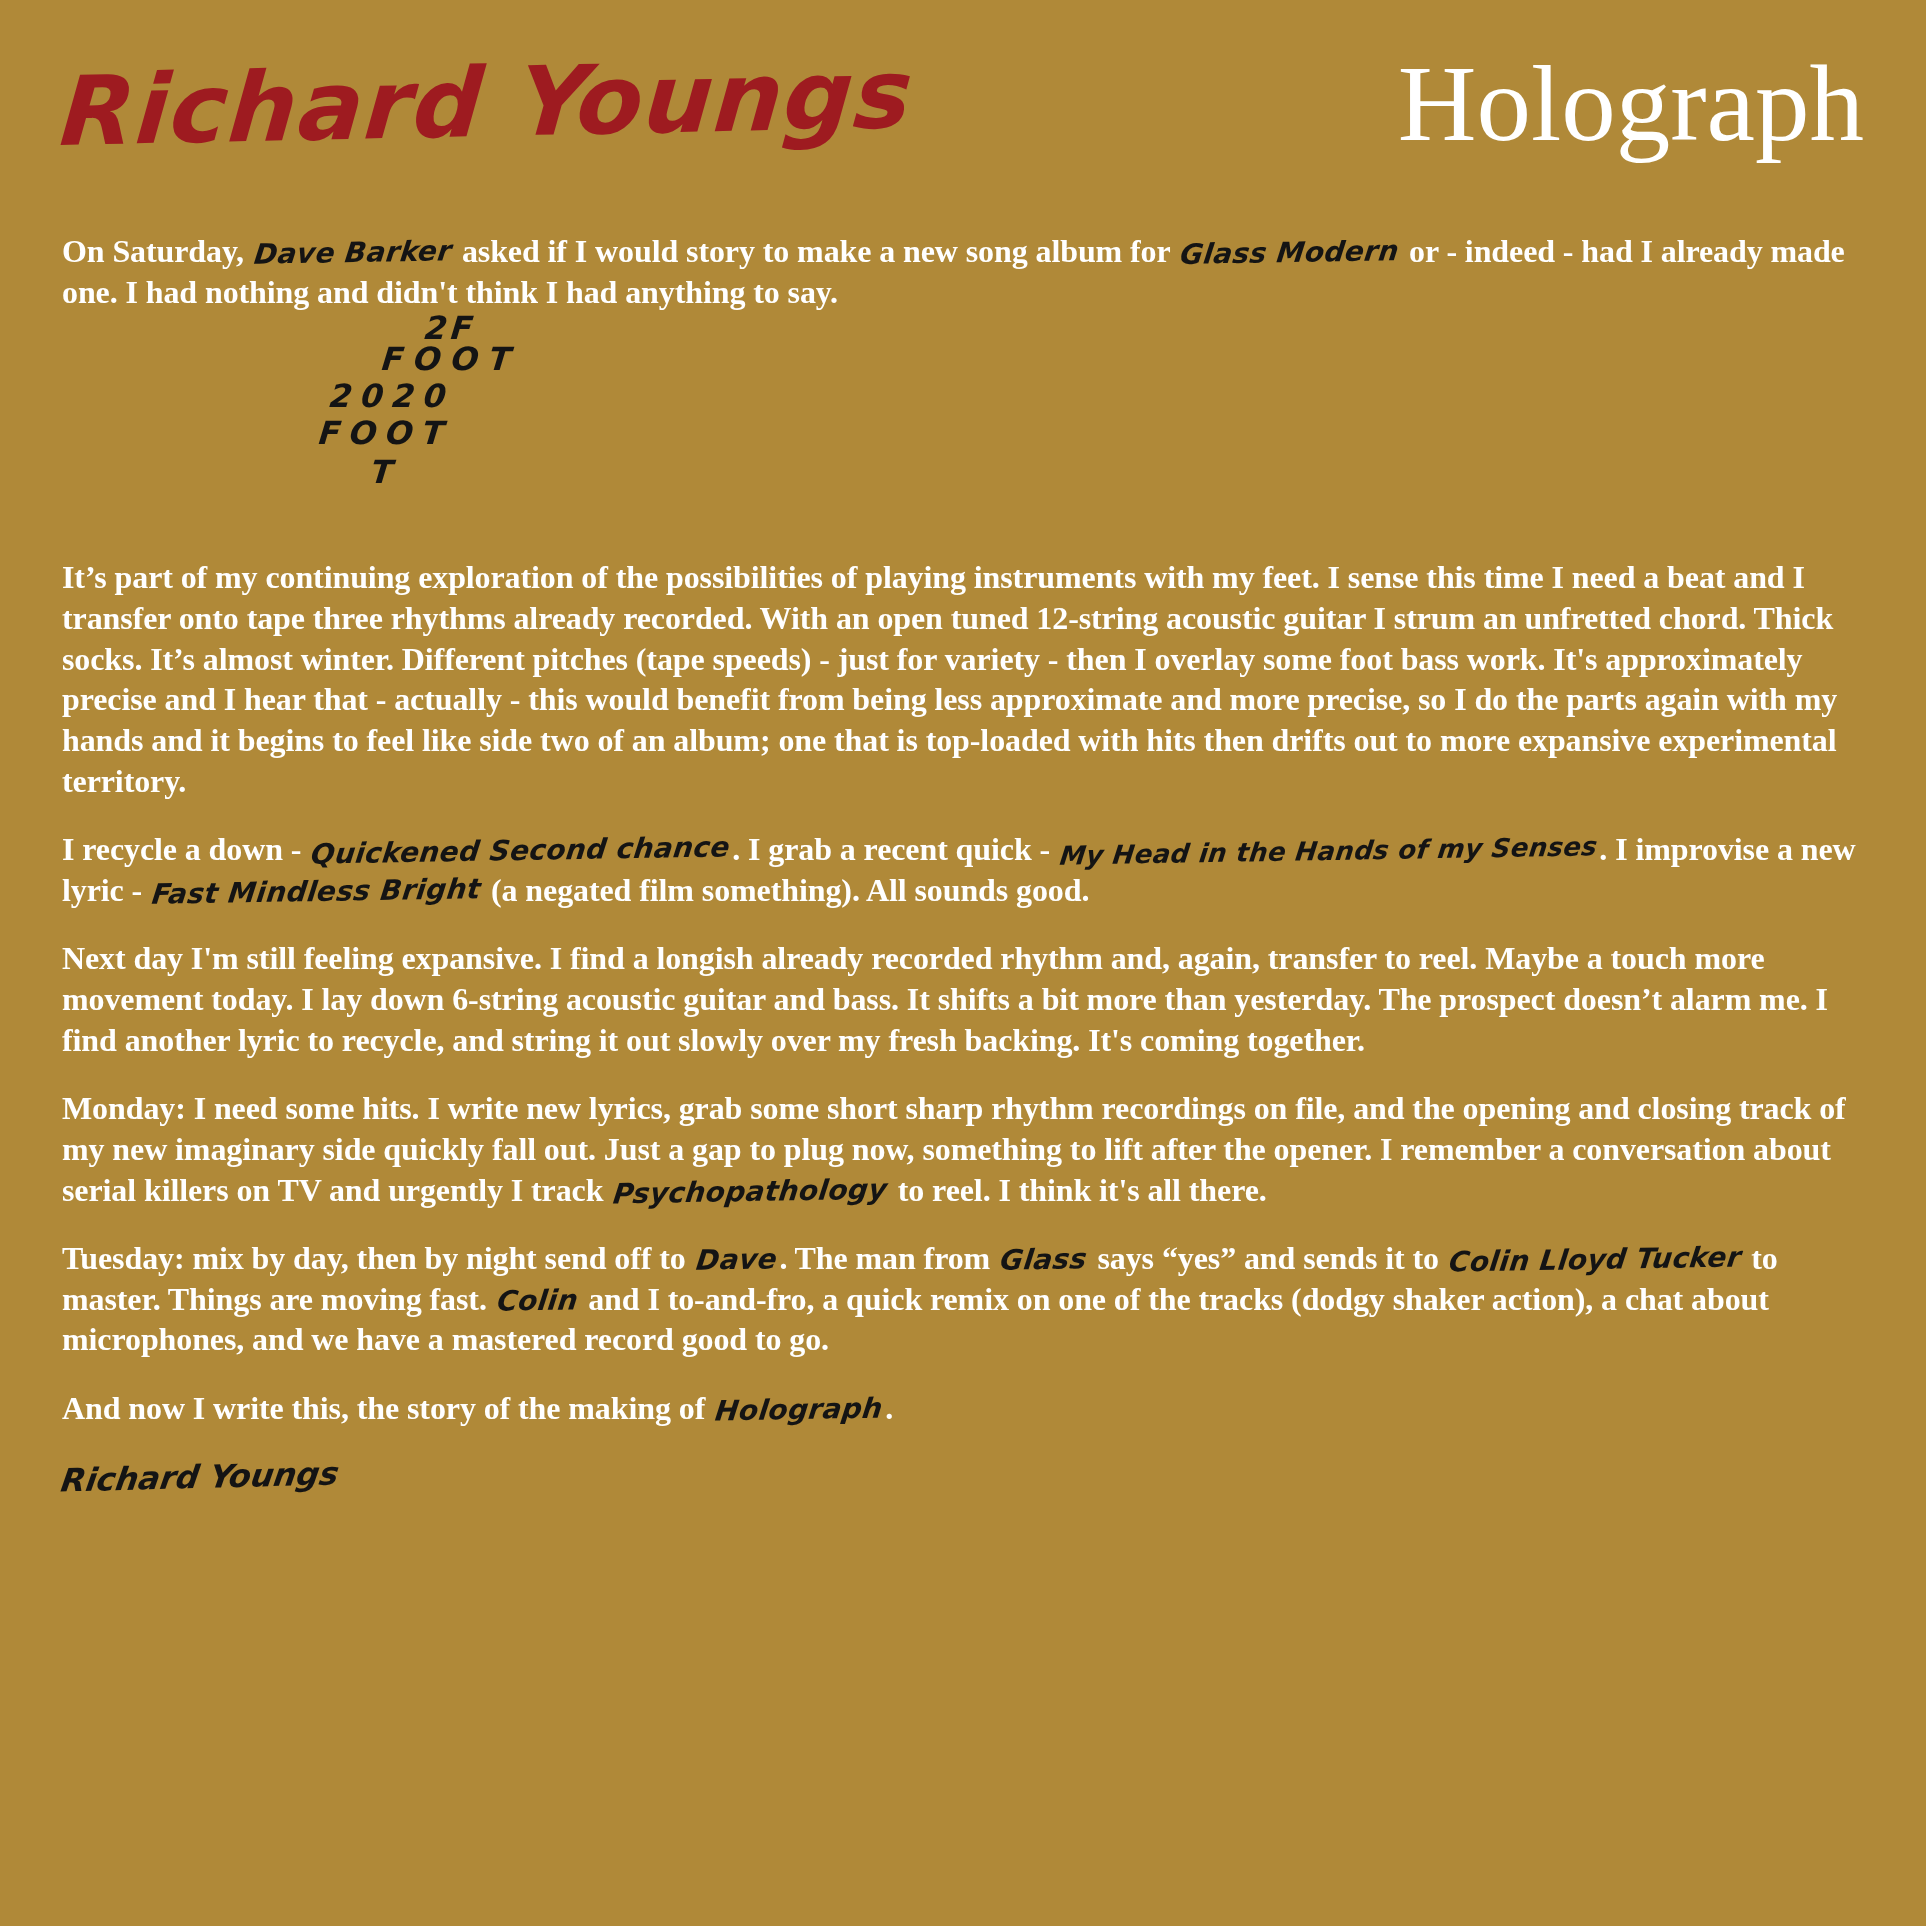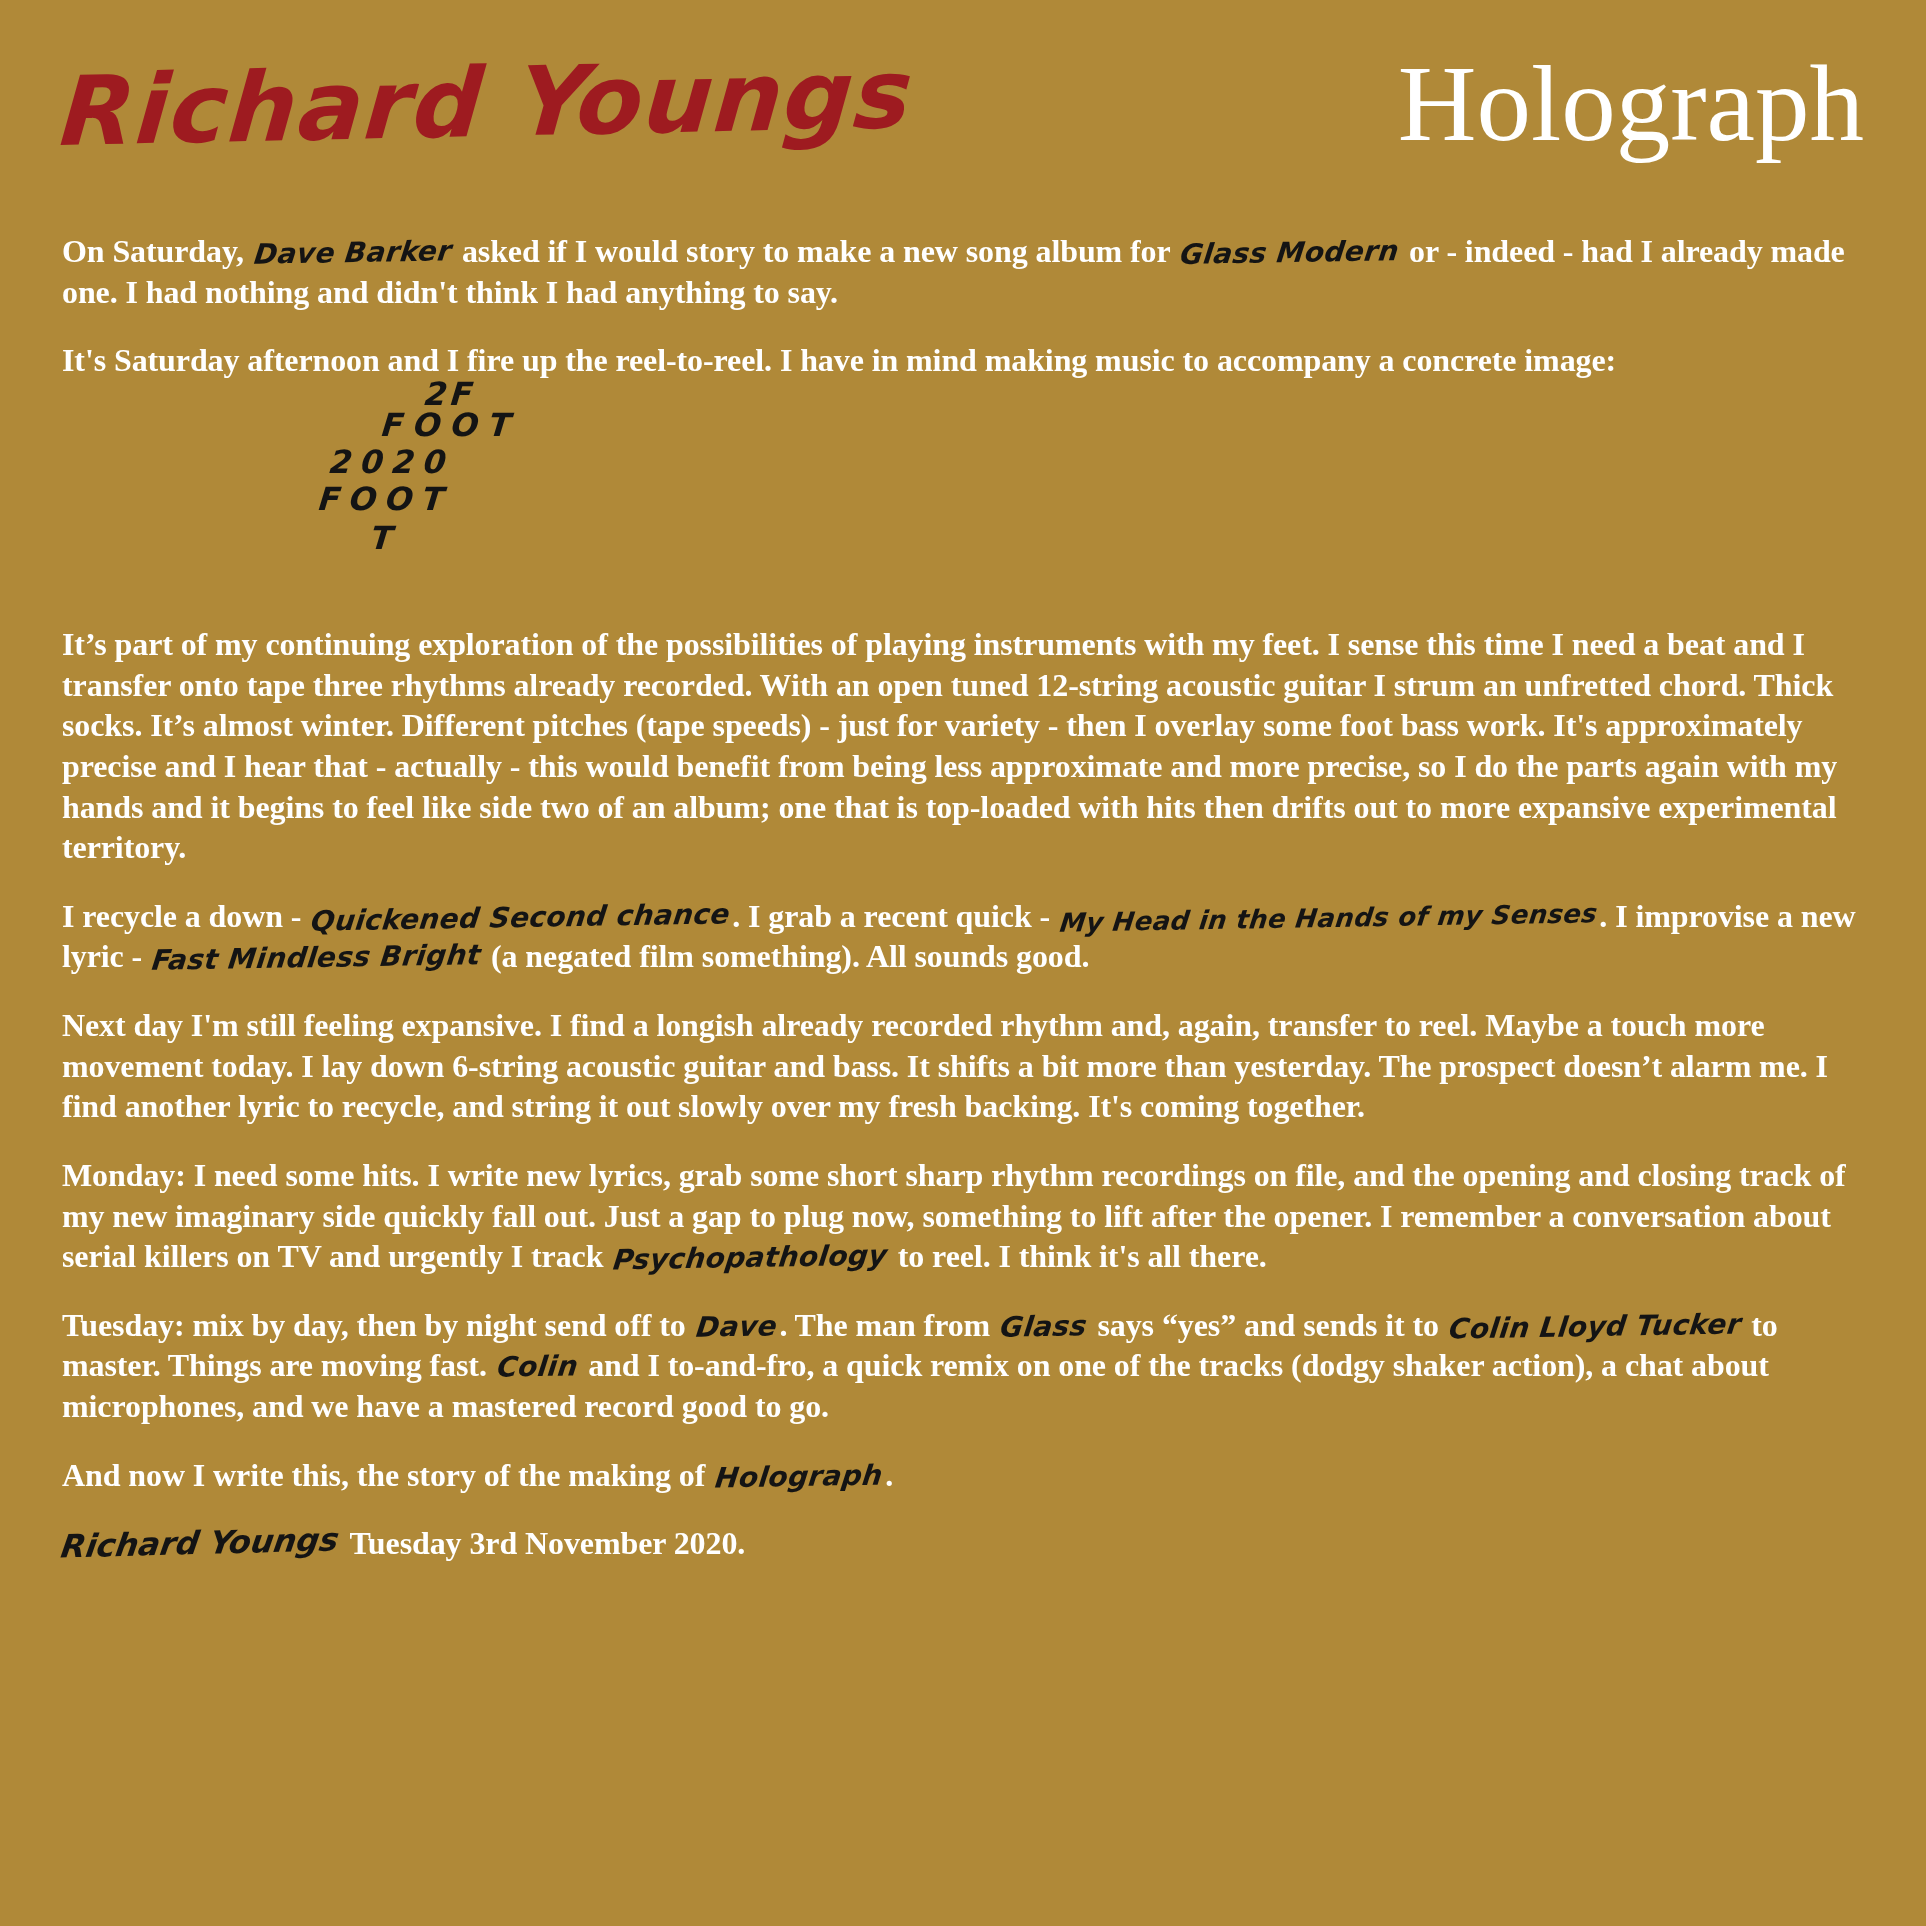--- a/index.html
+++ b/index.html
@@ -139,21 +139,20 @@
 
   <div class="header">
     <div class="artist">Richard Youngs</div>
     <div class="album-title">Holograph</div>
   </div>
 
   <div class="body-text">
 
     <p><span>On Saturday,</span> <span class="hand">Dave Barker</span> <span>asked if I would story to make a new song album for</span> <span class="hand">Glass Modern</span> <span>or - indeed - had I already made one. I had nothing and didn't think I had anything to say.</span></p>
 
-    <p class="tight"><span>It's Saturday afternoon and I fire up the reel-to-reel. I have in mind making music to accompany a concrete image:</span></p>
 
     <div class="concrete">
       <span class="c1">2F</span>
       <span class="c2">FOOT</span>
       <span class="c3">2020</span>
       <span class="c4">FOOT</span>
       <span class="c5">T</span>
     </div>
 
     <p><span>It’s part of my continuing exploration of the possibilities of playing instruments with my feet. I sense this time I need a beat and I transfer onto tape three rhythms already recorded. With an open tuned 12-string acoustic guitar I strum an unfretted chord. Thick socks. It’s almost winter. Different pitches (tape speeds) - just for variety - then I overlay some foot bass work. It's approximately precise and I hear that - actually - this would benefit from being less approximate and more precise, so I do the parts again with my hands and it begins to feel like side two of an album; one that is top-loaded with hits then drifts out to more expansive experimental territory.</span></p>
@@ -163,18 +162,17 @@
     <p><span>Next day I'm still feeling expansive. I find a longish already recorded rhythm and, again, transfer to reel. Maybe a touch more movement today. I lay down 6-string acoustic guitar and bass. It shifts a bit more than yesterday. The prospect doesn’t alarm me. I find another lyric to recycle, and string it out slowly over my fresh backing. It's coming together.</span></p>
 
     <p><span>Monday: I need some hits. I write new lyrics, grab some short sharp rhythm recordings on file, and the opening and closing track of my new imaginary side quickly fall out. Just a gap to plug now, something to lift after the opener. I remember a conversation about serial killers on TV and urgently I track</span> <span class="hand">Psychopathology</span> <span>to reel. I think it's all there.</span></p>
 
     <p><span>Tuesday: mix by day, then by night send off to</span> <span class="hand">Dave</span><span>. The man from</span> <span class="hand">Glass</span> <span>says “yes” and sends it to</span> <span class="hand">Colin Lloyd Tucker</span> <span>to master. Things are moving fast.</span> <span class="hand">Colin</span> <span>and I to-and-fro, a quick remix on one of the tracks (dodgy shaker action), a chat about microphones, and we have a mastered record good to go.</span></p>
 
     <p><span>And now I write this, the story of the making of</span> <span class="hand">Holograph</span><span>.</span></p>
 
     <div class="signature-line">
       <span class="signature">Richard Youngs</span>
-      <span class="sig-date">Tuesday 3rd November 2020.</span>
     </div>
 
   </div>
 </div>
 
 
 </body></html>

